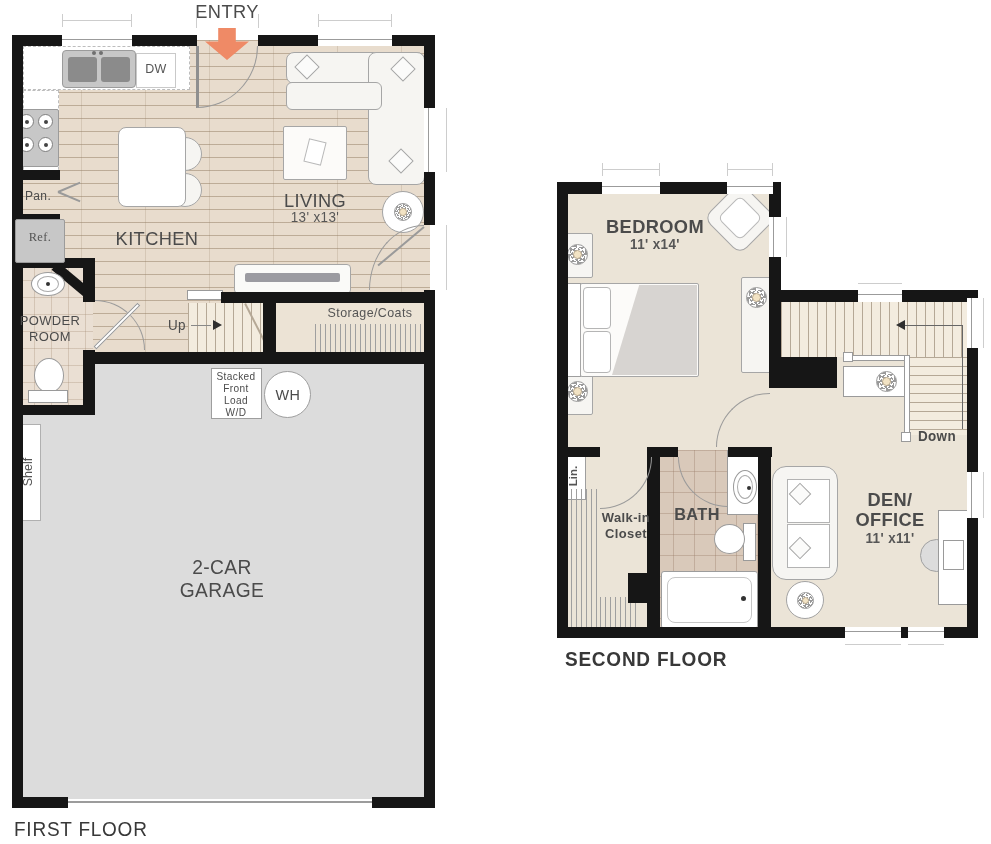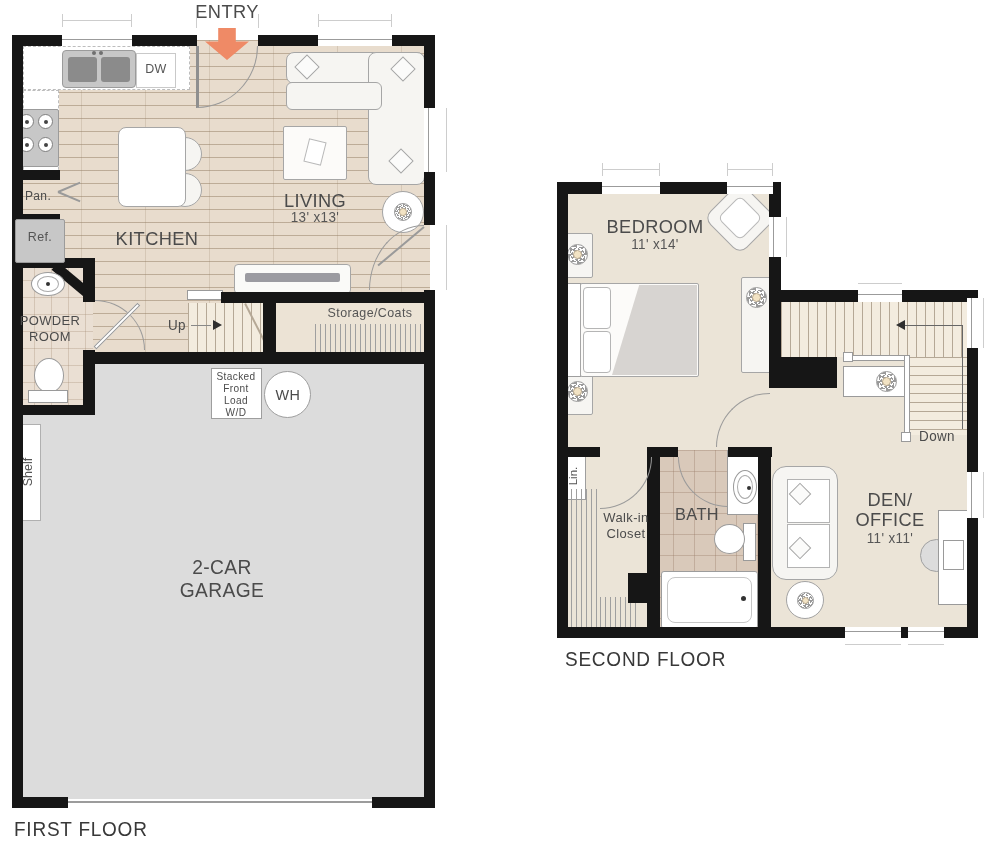--- a/index.html
+++ b/index.html
@@ -135,21 +135,21 @@
     <div class="wall" style="left:83px;top:258px;width:12px;height:44px;"></div>
     <div class="wall" style="left:83px;top:350px;width:12px;height:65px;"></div>
     <div class="wall" style="left:12px;top:405px;width:81px;height:10px;"></div>
     <div class="wall" style="left:12px;top:170px;width:48px;height:10px;"></div>
     <div class="wall" style="left:12px;top:214px;width:48px;height:10px;"></div>
     <div class="wall" style="left:221px;top:292px;width:204px;height:11px;"></div>
     <div class="wall" style="left:263px;top:303px;width:13px;height:49px;"></div>
     <div class="wall" style="left:83px;top:352px;width:352px;height:12px;"></div>
 
     <div class="f gray" style="left:15px;top:219px;width:50px;height:44px;"></div>
-    <div class="lbl small" style="left:40px;top:230px;">Ref.</div>
+    <div class="lbl small" style="left:40px;top:230px;font-family:Liberation Serif, serif;">Ref.</div>
     <div class="lbl" style="left:38px;top:189px;font-size:12.5px;">Pan.</div>
 
     <div class="win-h" style="left:62px;top:35px;width:70px;height:11px;"></div>
     <div class="win-h" style="left:318px;top:35px;width:74px;height:11px;"></div>
     <div class="win-v" style="left:424px;top:108px;width:11px;height:64px;"></div>
     <div class="abs" style="left:68px;top:799px;width:304px;height:7px;background:linear-gradient(to bottom,#fff 0 2px,#9c9c9c 2px 4px,#fff 4px 7px);"></div>
 
     <div class="line" style="left:196px;top:46px;width:3px;height:62px;background:#8f8f8f;"></div>
     <div class="arc" style="left:197px;top:46px;width:61px;height:62px;border-bottom:1px solid #9a9a9a;border-right:1px solid #9a9a9a;border-bottom-right-radius:100% 100%;"></div>
     <div class="arc" style="left:369px;top:225px;width:55px;height:65px;border-top:1px solid #9a9a9a;border-left:1px solid #9a9a9a;border-top-left-radius:100% 100%;"></div>
@@ -180,21 +180,21 @@
     <div class="tick" style="left:131px;top:14px;width:1px;height:13px;"></div>
     <div class="tick" style="left:318px;top:20px;width:74px;height:1px;"></div>
     <div class="tick" style="left:318px;top:14px;width:1px;height:13px;"></div>
     <div class="tick" style="left:391px;top:14px;width:1px;height:13px;"></div>
     <div class="tick" style="left:196px;top:14px;width:1px;height:14px;"></div>
     <div class="tick" style="left:258px;top:14px;width:1px;height:14px;"></div>
     <div class="tick" style="left:446px;top:108px;width:1px;height:64px;"></div>
     <div class="tick" style="left:446px;top:225px;width:1px;height:65px;"></div>
   </div>
 
-  <div class="abs" style="left:460px;top:0;width:531px;height:668px;">
+  <div class="abs" style="left:460px;top:0;width:531px;height:668px;font-weight:bold;">
 
     <div class="floor-carpet" style="left:102px;top:187px;width:213px;height:446px;"></div>
     <div class="floor-carpet" style="left:315px;top:295px;width:198px;height:338px;"></div>
     <div class="floor-tile" style="left:192px;top:450px;width:112px;height:183px;"></div>
     <div class="floor-stair treads-v" style="left:321px;top:302px;width:186px;height:55px;"></div>
     <div class="floor-stair treads-h" style="left:448px;top:357px;width:59px;height:78px;"></div>
 
     <div class="f" style="left:102px;top:233px;width:31px;height:45px;"></div>
     <div class="lamp" style="left:107px;top:244px;width:21px;height:21px;"></div>
     <div class="f" style="left:102px;top:370px;width:31px;height:45px;"></div>

